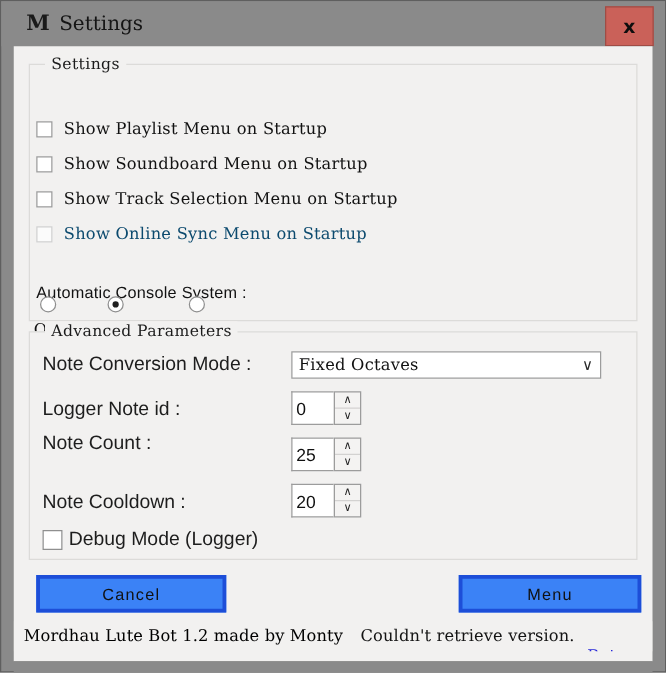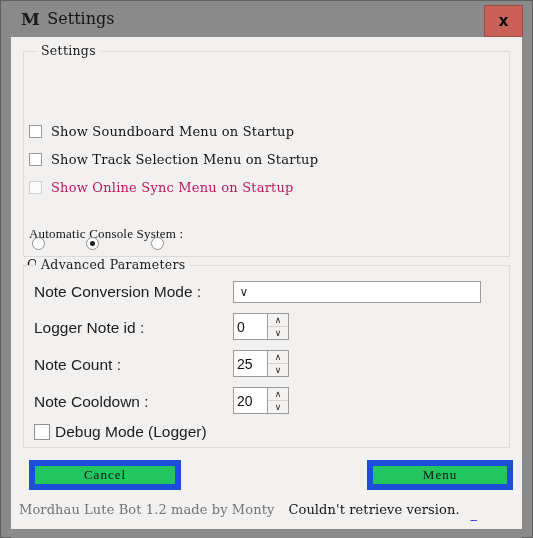--- a/index.html
+++ b/index.html
@@ -139,27 +139,27 @@
     border-color: #cfcfcf;
     background: #fbfbfb;
   }
   .chk-label {
     font-family: "DejaVu Serif", serif;
     font-size: 13px;
     color: #121212;
     letter-spacing: 0.2px;
     white-space: nowrap;
   }
-  .chk-label.disabled { color: #be185d; }
+  .chk-label.disabled { color: #0c4a6e; }
 
   
   .acs-label {
     position: absolute;
     left: 18px;
-    font-family: Liberation Serif, serif;
+    font-family: Liberation Sans, sans-serif;
     font-size: 13px;
     color: #121212;
     letter-spacing: 0.2px;
     white-space: nowrap;
   }
   .radio-row {
     position: absolute;
     left: 16px;
     display: flex;
     align-items: center;
@@ -304,26 +304,26 @@
     font-size: 15.5px;
     color: #1d1d1d;
     white-space: nowrap;
   }
 
   
   .btn {
     position: absolute;
     height: 30px;
     box-sizing: border-box;
-    background: #22c55e;
-    border: 6px solid #1d4ed8;
+    background: #3b82f6;
+    border: 3px solid #1d4ed8;
     display: flex;
     align-items: center;
     justify-content: center;
-    font-family: Liberation Serif, serif;
+    font-family: Liberation Sans, sans-serif;
     font-size: 13px;
     color: #111111;
     letter-spacing: 1px;
     cursor: pointer;
   }
   #btn-cancel { left: 18px; top: 423px; width: 152px; }
   #btn-apply  { left: 356px; top: 423px; width: 146px; }
 
   
   .statusbar {
@@ -334,21 +334,21 @@
     height: 24px;
     background: #f2f1f0;
     display: flex;
     align-items: center;
     overflow: hidden;
     white-space: nowrap;
   }
   .status-text {
     font-family: "DejaVu Serif", serif;
     font-size: 13px;
-    color: #737373;
+    color: #000000;
     letter-spacing: 0.1px;
     padding-left: 8px;
   }
   .status-sub {
     font-family: "DejaVu Serif", serif;
     font-size: 13px;
     color: #141414;
     letter-spacing: 0.1px;
     padding-left: 14px;
   }
@@ -386,20 +386,24 @@
       <span class="x">x</span>
     </div>
   </div>
 
   <div class="client">
 
     <div class="groupbox" id="group-settings">
       <span class="group-title">Settings</span>
     </div>
 
+    <div class="chk-row" style="top:56px">
+      <span class="chk-box"></span>
+      <span class="chk-label">Show Playlist Menu on Startup</span>
+    </div>
     <div class="chk-row" style="top:84px">
       <span class="chk-box"></span>
       <span class="chk-label">Show Soundboard Menu on Startup</span>
     </div>
     <div class="chk-row" style="top:112px">
       <span class="chk-box"></span>
       <span class="chk-label">Show Track Selection Menu on Startup</span>
     </div>
     <div class="chk-row" style="top:140px">
       <span class="chk-box disabled"></span>
@@ -422,33 +426,34 @@
         <span class="radio-label">Off</span>
       </span>
     </div>
 
     <div class="groupbox" id="group-advanced">
       <span class="group-title">Advanced Parameters</span>
     </div>
 
     <div class="param-label" style="top:246px">Note Conversion Mode :</div>
     <div class="combo" style="top:244px">
+      <span class="combo-value">Fixed Octaves</span>
       <span class="combo-arrow">∨</span>
     </div>
 
     <div class="param-label" style="top:282px">Logger Note id :</div>
     <div class="spinner" style="top:276px">
       <span class="spin-field">0</span>
       <span class="spin-btns">
         <span class="spin-up">∧</span>
         <span class="spin-down">∨</span>
       </span>
     </div>
 
-    <div class="param-label" style="top:319px">Note Count :</div>
+    <div class="param-label" style="top:309px">Note Count :</div>
     <div class="spinner" style="top:313px">
       <span class="spin-field">25</span>
       <span class="spin-btns">
         <span class="spin-up">∧</span>
         <span class="spin-down">∨</span>
       </span>
     </div>
 
     <div class="param-label" style="top:356px">Note Cooldown :</div>
     <div class="spinner" style="top:350px">

